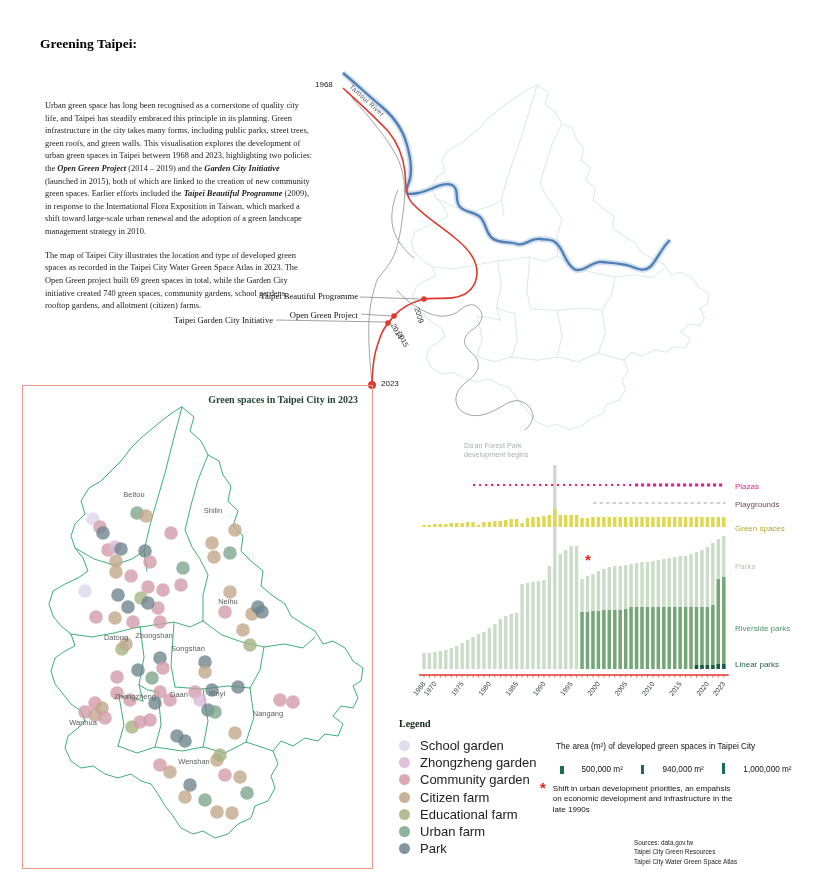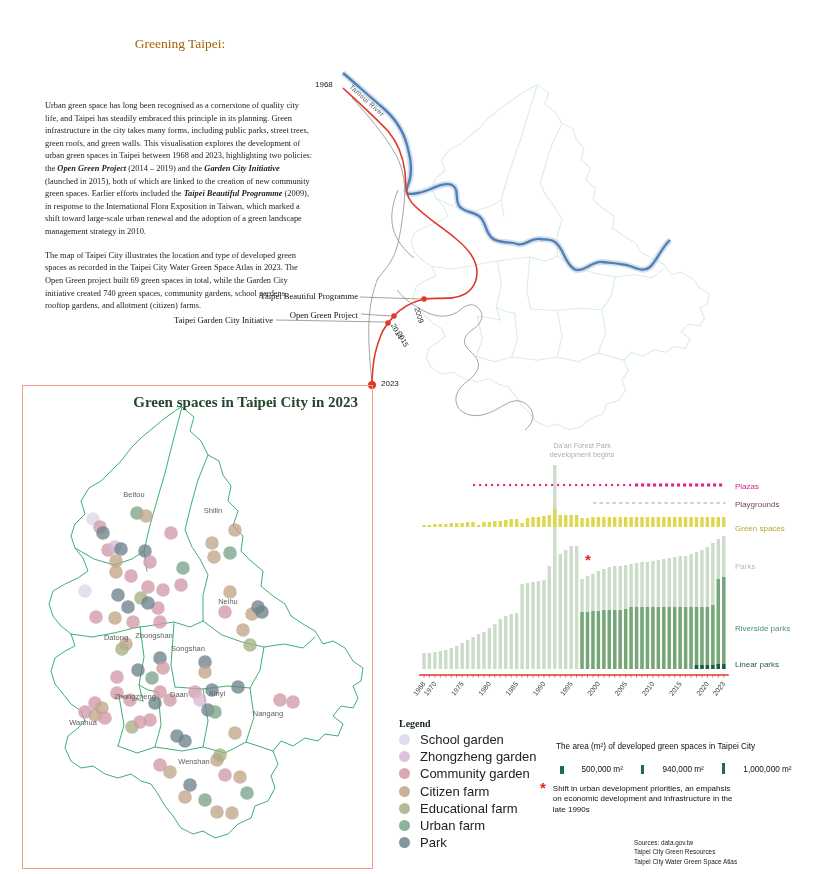--- a/index.html
+++ b/index.html
@@ -2,33 +2,33 @@
 <html><head>
 <meta charset="utf-8">
 <style>
   html,body{margin:0;padding:0;background:#fff;}
   #poster{position:relative;width:820px;height:874px;background:#ffffff;overflow:hidden;
           font-family:"Liberation Sans",sans-serif;color:#1c1c1c;}
   .abs{position:absolute;}
   .serif{font-family:"Liberation Serif",serif;}
   #big-svg{position:absolute;left:0;top:0;width:820px;height:874px;z-index:1;pointer-events:none;}
   #chart-svg{position:absolute;left:408px;top:437px;width:412px;height:272px;z-index:2;}
-  #title{left:40px;top:34px;width:280px;text-align:center;font-weight:normal;font-size:13.5px;line-height:1.45;z-index:3;color:#a16207;}
+  #title{left:40px;top:34px;width:280px;text-align:left;font-weight:bold;font-size:13.5px;line-height:1.45;z-index:3;color:#000000;}
   #intro{left:45px;top:92px;width:268px;font-size:8.4px;line-height:1.5;z-index:3;color:#222;}
   #intro p{margin:8px 0 11px 0;}
   .bi{font-weight:bold;font-style:italic;}
   .yr{font-size:8px;color:#1a1a1a;z-index:3;}
   .yr-rot{font-size:7.3px;color:#2a2a2a;z-index:3;transform-origin:0 0;}
   .evt{font-family:"Liberation Serif",serif;font-size:8.6px;color:#111;z-index:3;white-space:nowrap;}
   #river-label{left:353px;top:83px;font-size:6.8px;color:#44505c;transform:rotate(42deg);transform-origin:0 0;z-index:3;letter-spacing:.4px;}
   #map-frame{left:22px;top:385px;width:349px;height:482px;border:1px solid #f09a8a;z-index:2;}
-  #map-title{right:462px;top:394px;font-weight:bold;font-size:15px;color:#24452f;z-index:3;}
-  #daan-note{left:512px;top:441px;width:140px;text-align:center;font-size:7.2px;line-height:1.3;color:#a9b0aa;white-space:pre-line;z-index:3;}
+  #map-title{right:462px;top:394px;font-weight:bold;font-size:10px;color:#24452f;z-index:3;}
+  #daan-note{left:464px;top:441px;width:140px;text-align:left;font-size:7.2px;line-height:1.3;color:#a9b0aa;white-space:pre-line;z-index:3;}
   #legend-block{left:399px;top:718px;z-index:3;}
-  #legend-heading{font-family:"Liberation Serif",serif;font-weight:bold;font-size:10px;color:#15251c;margin-bottom:2px;}
+  #legend-heading{font-family:"Liberation Serif",serif;font-weight:bold;font-size:10px;color:#15251c;margin-bottom:8px;}
   .legend-row{display:flex;align-items:center;height:17.2px;}
   .legend-dot{width:11px;height:11px;border-radius:50%;margin-right:10px;opacity:.85;}
   .legend-label{font-size:13px;color:#222;}
   #area-legend{left:548px;top:742px;width:260px;z-index:3;}
   #area-title{font-size:8.2px;color:#111;margin-left:8px;}
   #area-items{display:flex;gap:18px;margin-top:12px;margin-left:12px;align-items:flex-end;}
   .area-item{display:flex;align-items:flex-end;gap:18px;font-size:8.2px;color:#111;}
   .area-bar{width:3.5px;background:#1e6b4e;display:inline-block;}
   .area-bar.h1{height:8px;} .area-bar.h2{height:9.5px;} .area-bar.h3{height:11px;}
   #note-block{left:540px;top:780px;width:250px;z-index:3;display:flex;gap:7px;}

